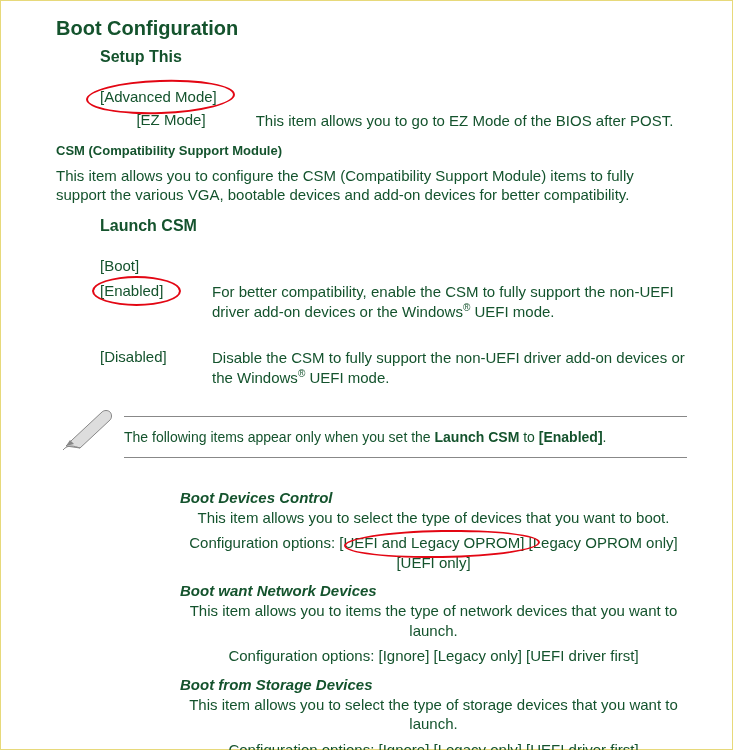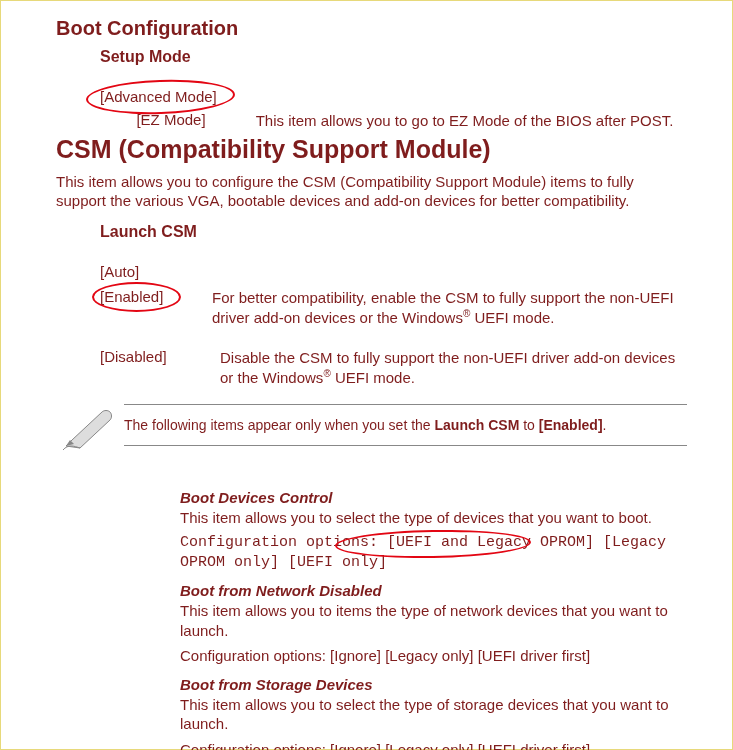--- a/index.html
+++ b/index.html
@@ -7,21 +7,21 @@
     padding: 0;
     background: #fff;
     font-family: Arial, Helvetica, sans-serif;
   }
   .page {
     width: 733px;
     height: 750px;
     box-sizing: border-box;
     border: 1px solid #e7d97a;
     padding: 12px 45px 10px 55px;
-    color: #7f1d1d;
+    color: #14532d;
   }
   .h1 {
     font-size: 20px;
     font-weight: bold;
     margin-top: 4px;
     margin-bottom: 8px;
   }
   .h2 {
     font-size: 16px;
     font-weight: bold;
@@ -43,26 +43,26 @@
     flex: 1;
     font-size: 15px;
     line-height: 1.3;
   }
   .section-desc {
     font-size: 15px;
     line-height: 1.3;
     margin-top: 4px;
   }
   .h1.csm {
-    font-size: 25px;
-    margin-top: 4px;
+    font-size: 13px;
+    margin-top: 12px;
   }
   .note-block {
     display: flex;
-    align-items: flex-start;
+    align-items: flex-end;
     margin-top: 16px;
     margin-left: 2px;
   }
   .note-icon {
     width: 60px;
     flex: 0 0 60px;
   }
   .note-content-wrap {
     flex: 1;
     margin-left: 6px;
@@ -83,20 +83,21 @@
     font-weight: bold;
     font-style: italic;
     font-size: 15px;
     margin-top: 10px;
   }
   .sub-p {
     font-size: 15px;
     line-height: 1.3;
     margin-top: 2px;
     position: relative;
+    text-align: center;
   }
   .wrap-rel {
     position: relative;
     display: inline;
   }
   .ring {
     position: absolute;
     border: 2.5px solid #e30613;
     border-radius: 50%;
     pointer-events: none;
@@ -115,21 +116,21 @@
   sup { font-size: 10px; }
 </style>
 </head>
 <body>
 
 <div class="page">
 
   <div class="h1">Boot Configuration</div>
 
   <div class="indent">
-    <div class="h2">Setup Mode</div>
+    <div class="h2">Setup This</div>
 
     <div class="option-row">
       <div class="option-label">
         <span class="wrap-rel">
           <span>[Advanced Mode]</span>
           <span class="ring ring1"></span>
         </span>
       </div>
     </div>
 
@@ -139,36 +140,36 @@
     </div>
   </div>
 
   <div class="h1 csm">CSM (Compatibility Support Module)</div>
   <div class="section-desc">This item allows you to configure the CSM (Compatibility Support Module) items to fully support the various VGA, bootable devices and add-on devices for better compatibility.</div>
 
   <div class="indent" style="margin-top:12px;">
     <div class="h2">Launch CSM</div>
 
     <div class="option-row">
-      <div class="option-label" style="flex:0 0 112px">[Auto]</div>
+      <div class="option-label" style="flex:0 0 112px">[Boot]</div>
     </div>
 
     <div class="option-row" style="margin-top:8px;">
       <div class="option-label" style="flex:0 0 112px">
         <span class="wrap-rel">
           <span>[Enabled]</span>
           <span class="ring ring2"></span>
         </span>
       </div>
       <div class="option-desc">
         <span>For better compatibility, enable the CSM to fully support the non-UEFI driver add-on devices or the Windows</span><sup>®</sup><span> UEFI mode.</span>
       </div>
     </div>
 
-    <div class="option-row" style="margin-top:20px;gap:8px;">
+    <div class="option-row" style="margin-top:26px;">
       <div class="option-label" style="flex:0 0 112px">[Disabled]</div>
       <div class="option-desc">
         <span>Disable the CSM to fully support the non-UEFI driver add-on devices or the Windows</span><sup>®</sup><span> UEFI mode.</span>
       </div>
     </div>
   </div>
 
   <div class="note-block">
     <div class="note-icon">
       <svg viewBox="0 0 60 50" width="60" height="50">
@@ -182,28 +183,28 @@
       <div class="note-text">
         <span>The following items appear only when you set the </span><b>Launch CSM</b><span> to </span><b>[Enabled]</b><span>.</span>
       </div>
       <div class="note-line"></div>
     </div>
   </div>
 
   <div class="sub-section">
     <div class="sub-h" style="margin-top:0">Boot Devices Control</div>
     <div class="sub-p">This item allows you to select the type of devices that you want to boot.</div>
-    <div class="sub-p" style="margin-top:6px;font-family:Liberation Mono, monospace;">
+    <div class="sub-p" style="margin-top:6px;">
       <span class="wrap-rel">
         <span>Configuration options: </span><span>[UEFI and Legacy OPROM]</span><span> [Legacy OPROM only] [UEFI only]</span>
         <span class="ring ring3"></span>
       </span>
     </div>
 
-    <div class="sub-h">Boot from Network Disabled</div>
+    <div class="sub-h">Boot want Network Devices</div>
     <div class="sub-p">This item allows you to items the type of network devices that you want to launch.</div>
     <div class="sub-p" style="margin-top:6px;">Configuration options: [Ignore] [Legacy only] [UEFI driver first]</div>
 
     <div class="sub-h">Boot from Storage Devices</div>
     <div class="sub-p">This item allows you to select the type of storage devices that you want to launch.</div>
     <div class="sub-p" style="margin-top:6px;">Configuration options: [Ignore] [Legacy only] [UEFI driver first]</div>
   </div>
 
 </div>
 

